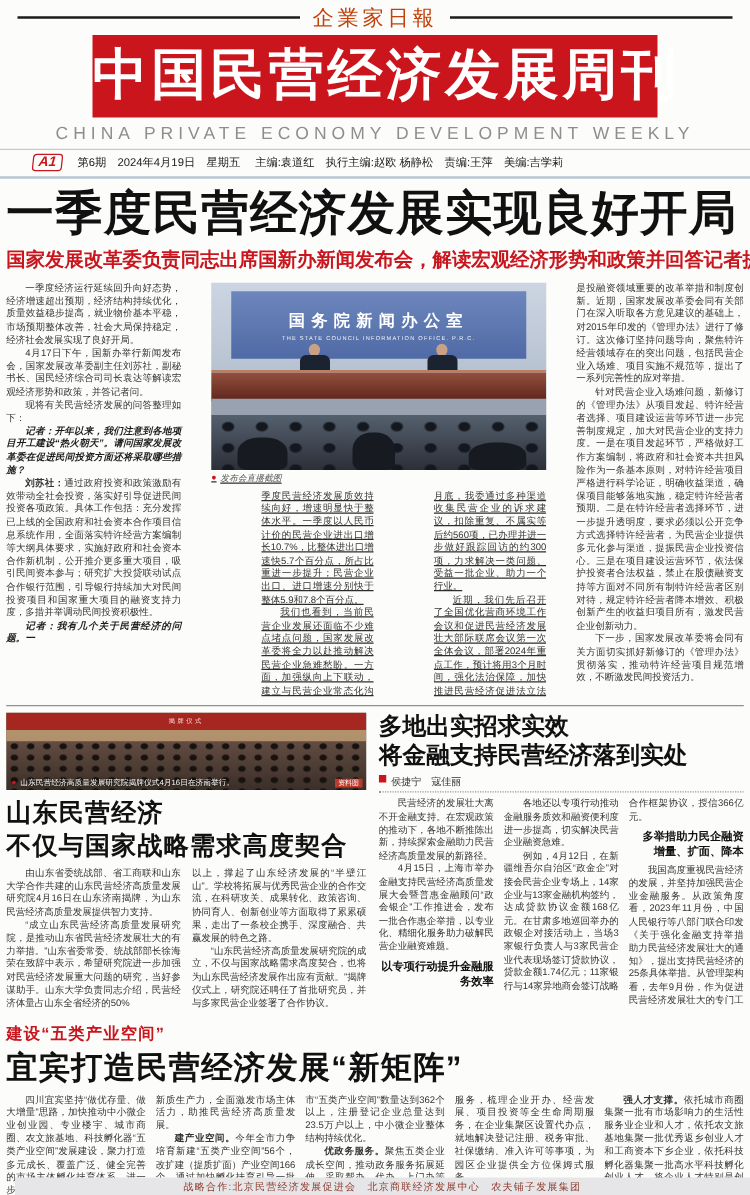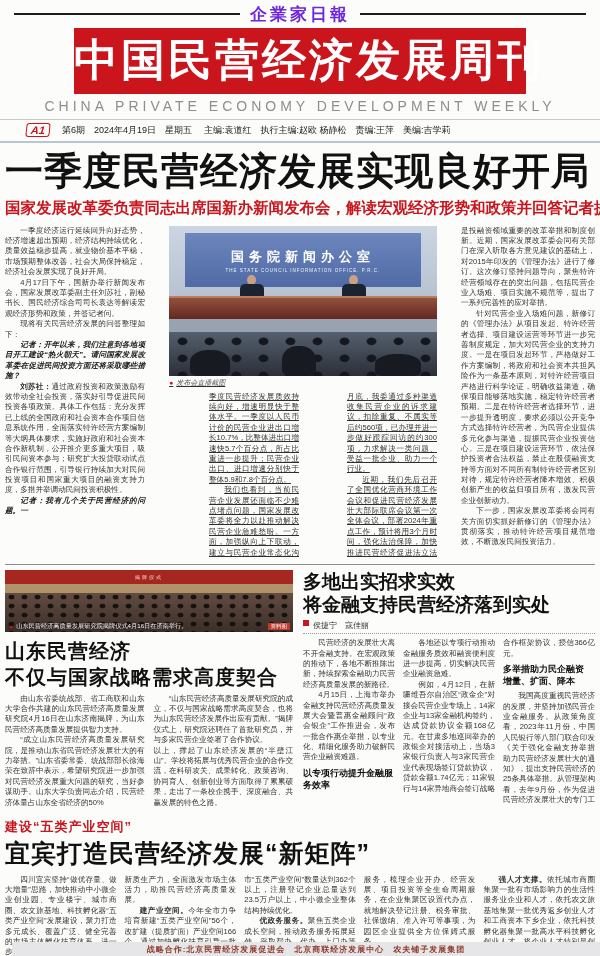--- a/index.html
+++ b/index.html
@@ -2,21 +2,21 @@
 <html><head>
 <meta charset="utf-8">
 <style>
   html,body{margin:0;padding:0;background:#9a9a9a;}
   .page{position:relative;width:600px;height:956px;margin:0 auto;background:#fcfcfa;
         font-family:"Liberation Sans","DejaVu Sans",sans-serif;color:#2e2e2e;overflow:hidden;}
   
   .masthead{padding-top:4px;}
   .paper-row{display:flex;align-items:center;gap:10px;height:20px;padding:0 14px;}
   .paper-row .rule{flex:1;border-top:2px solid #1c1c1c;}
-  .paper-name{color:#6d28d9;font-weight:700;font-size:17px;letter-spacing:3px;white-space:nowrap;}
+  .paper-name{color:#c2410c;font-weight:400;font-size:17px;letter-spacing:3px;white-space:nowrap;}
   .banner{width:452px;margin:4px auto 0;background:#cb151d;color:#fff;text-align:center;
           font-size:44px;font-weight:900;letter-spacing:3px;line-height:64px;height:66px;white-space:nowrap;}
   .english{text-align:center;color:#8e8e8e;font-size:14px;letter-spacing:4px;margin-top:4px;white-space:nowrap;}
   .info-row{border-top:1px solid #c9c9c9;border-bottom:2px solid #b7c6d3;margin-top:5px;
             padding:3px 0 4px 26px;display:flex;align-items:center;gap:12px;font-size:9px;color:#222;}
   .badge{color:#c9161e;border:1.5px solid #c9161e;font-weight:bold;font-style:italic;font-size:11px;
          padding:0 4px;border-radius:3px;transform:skewX(-6deg);display:inline-block;}
   
   .lead-headline{font-size:38px;font-weight:900;letter-spacing:1px;margin:7px 5px 0;line-height:1.15;white-space:nowrap;color:#111;}
   .lead-deck{color:#c9161e;font-weight:bold;font-size:15.5px;margin:4px 5px 7px;white-space:nowrap;}
@@ -68,30 +68,30 @@
           display:flex;align-items:center;gap:3px;text-shadow:0 0 2px #000;}
   .photo2 .credit{margin-left:auto;background:#c0392b;padding:0 3px;font-size:5.5px;text-shadow:none;}
   .sd-headline{font-size:20px;font-weight:900;line-height:1.3;margin:6px 0 4px;letter-spacing:1px;color:#111;}
   .sd-cols{column-count:2;column-gap:9px;height:128px;overflow:hidden;}
   .mid-right{flex:1;overflow:hidden;}
   .fin-headline{font-size:19px;font-weight:900;line-height:1.25;margin:0 0 3px;color:#111;}
   .fin-byline{font-size:8px;color:#333;border-bottom:1px dotted #999;padding-bottom:2px;
           margin-bottom:4px;display:flex;align-items:flex-start;gap:4px;}
   .fin-byline .sq{width:6px;height:6px;background:#c9161e;display:inline-block;}
   .fin-cols{column-count:3;column-gap:8px;height:172px;overflow:hidden;}
-  h4.sub{font-size:9px;font-weight:900;margin:4px 0;line-height:1.35;text-align:left;color:#111;}
+  h4.sub{font-size:9px;font-weight:900;margin:4px 0;line-height:1.35;text-align:right;color:#111;}
   
   .yibin{padding:0 5px;margin-top:4px;}
   .yb-kicker{color:#c9161e;font-weight:900;font-size:13px;letter-spacing:1px;}
   .yb-headline{font-size:25px;font-weight:900;letter-spacing:1px;margin:1px 0 5px;color:#111;}
   .yb-cols{column-count:5;column-gap:8px;height:88px;overflow:hidden;}
   .yb-cols b{font-weight:900;}
   
   .footer{position:absolute;bottom:0;left:12px;right:0;height:14px;background:#e6e6e8;
-          display:flex;align-items:center;justify-content:center;font-size:8px;font-weight:bold;
+          display:flex;align-items:center;justify-content:center;font-size:8px;font-weight:normal;
           color:#8d3a2c;letter-spacing:1px;}
 </style>
 </head>
 <body>
 
 <div class="page">
 
   <div class="masthead">
     <div class="paper-row">
       <span class="rule"></span>
@@ -184,22 +184,22 @@
           <span class="credit">资料图</span>
         </div>
       </div>
       <div class="sd-headline">
         <div>山东民营经济</div>
         <div>不仅与国家战略需求高度契合</div>
       </div>
       <div class="sd-cols">
         <p class="art"><b></b><span>由山东省委统战部、省工商联和山东大学合作共建的山东民营经济高质量发展研究院4月16日在山东济南揭牌，为山东民营经济高质量发展提供智力支持。</span></p>
         <p class="art"><b></b><span>“成立山东民营经济高质量发展研究院，是推动山东省民营经济发展壮大的有力举措。”山东省委常委、统战部部长徐海荣在致辞中表示，希望研究院进一步加强对民营经济发展重大问题的研究，当好参谋助手。山东大学负责同志介绍，民营经济体量占山东全省经济的50%</span></p>
+        <p class="art noind"><b></b><span>以上，撑起了山东经济发展的“半壁江山”。学校将拓展与优秀民营企业的合作交流，在科研攻关、成果转化、政策咨询、协同育人、创新创业等方面取得了累累硕果，走出了一条校企携手、深度融合、共赢发展的特色之路。</span></p>
         <p class="art"><b></b><span>“山东民营经济高质量发展研究院的成立，不仅与国家战略需求高度契合，也将为山东民营经济发展作出应有贡献。”揭牌仪式上，研究院还聘任了首批研究员，并与多家民营企业签署了合作协议。</span></p>
-        <p class="art noind"><b></b><span>以上，撑起了山东经济发展的“半壁江山”。学校将拓展与优秀民营企业的合作交流，在科研攻关、成果转化、政策咨询、协同育人、创新创业等方面取得了累累硕果，走出了一条校企携手、深度融合、共赢发展的特色之路。</span></p>
       </div>
     </div>
     <div class="mid-right">
       <div class="fin-headline">
         <div>多地出实招求实效</div>
         <div>将金融支持民营经济落到实处</div>
       </div>
       <div class="fin-byline">
         <span class="sq"></span>
         <span>侯捷宁　寇佳丽</span>

